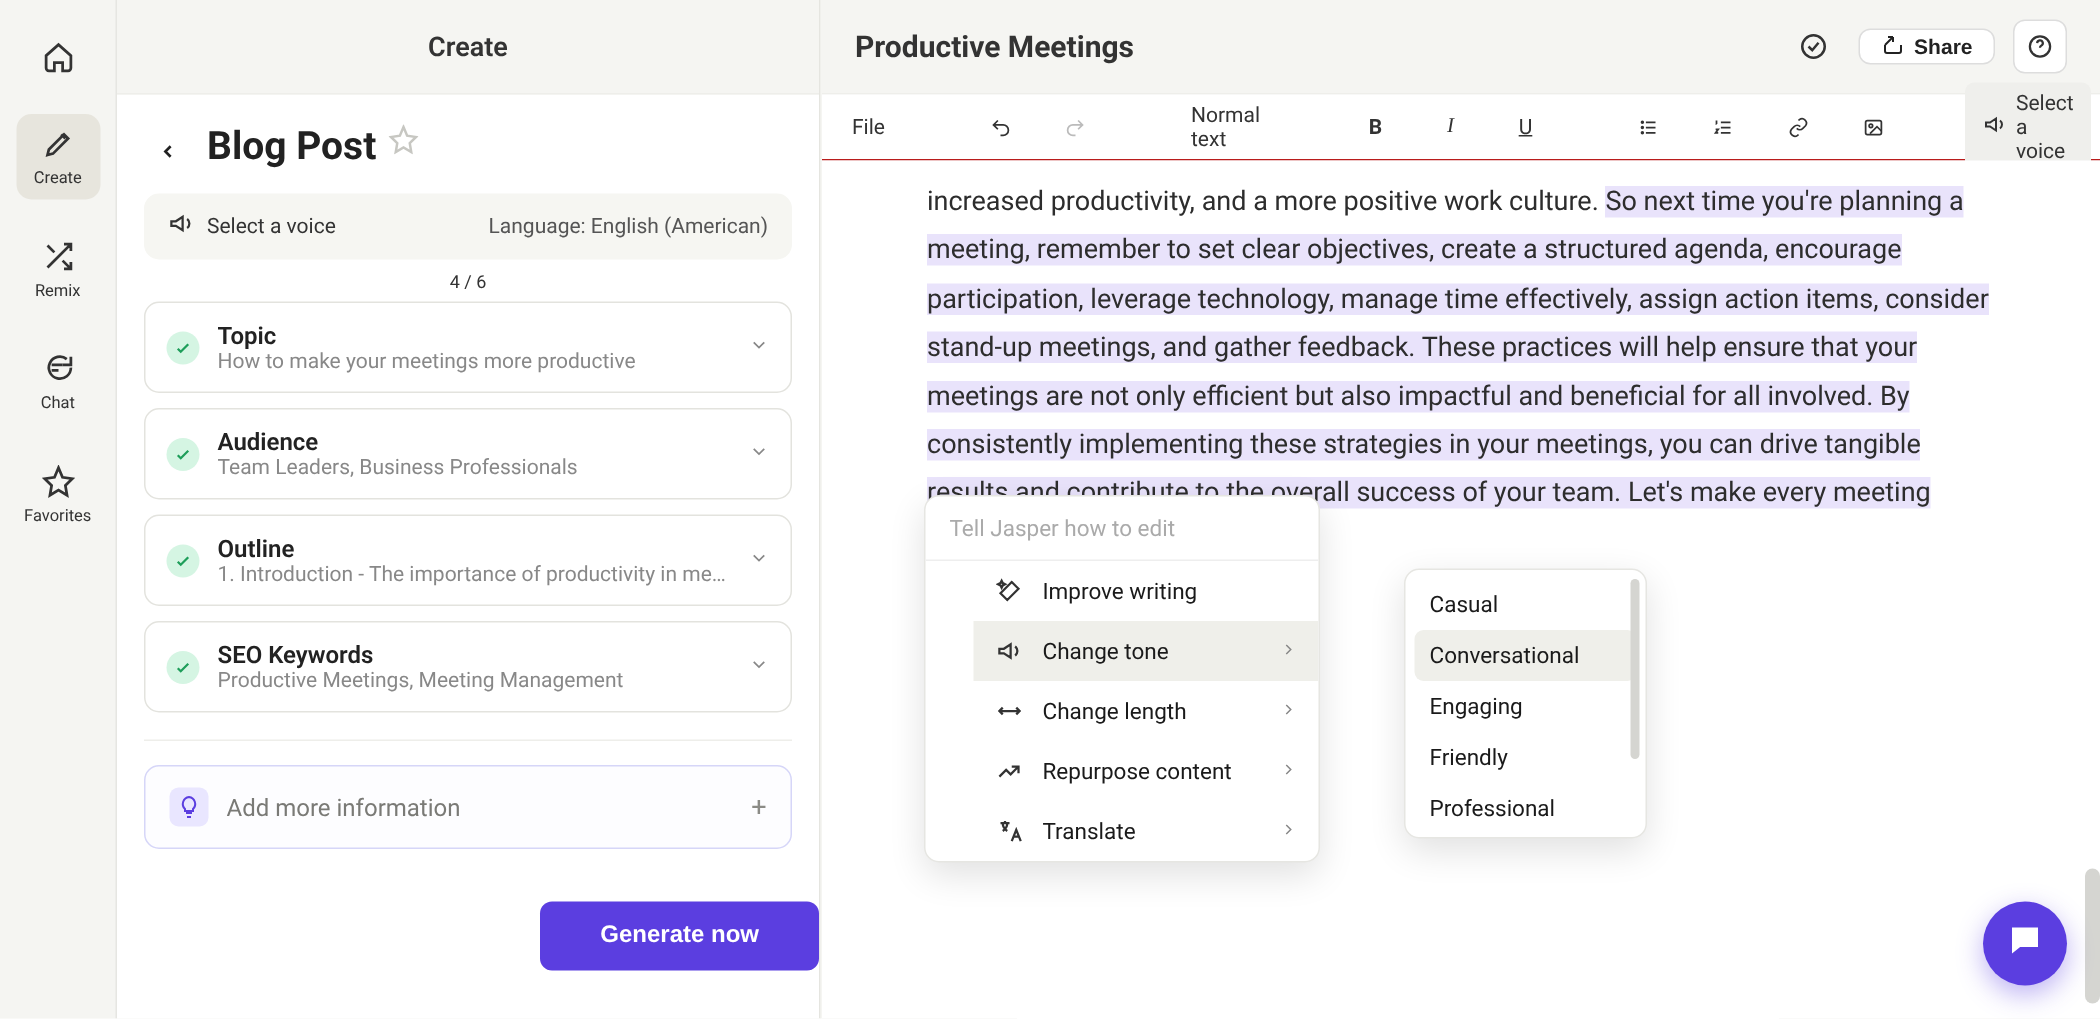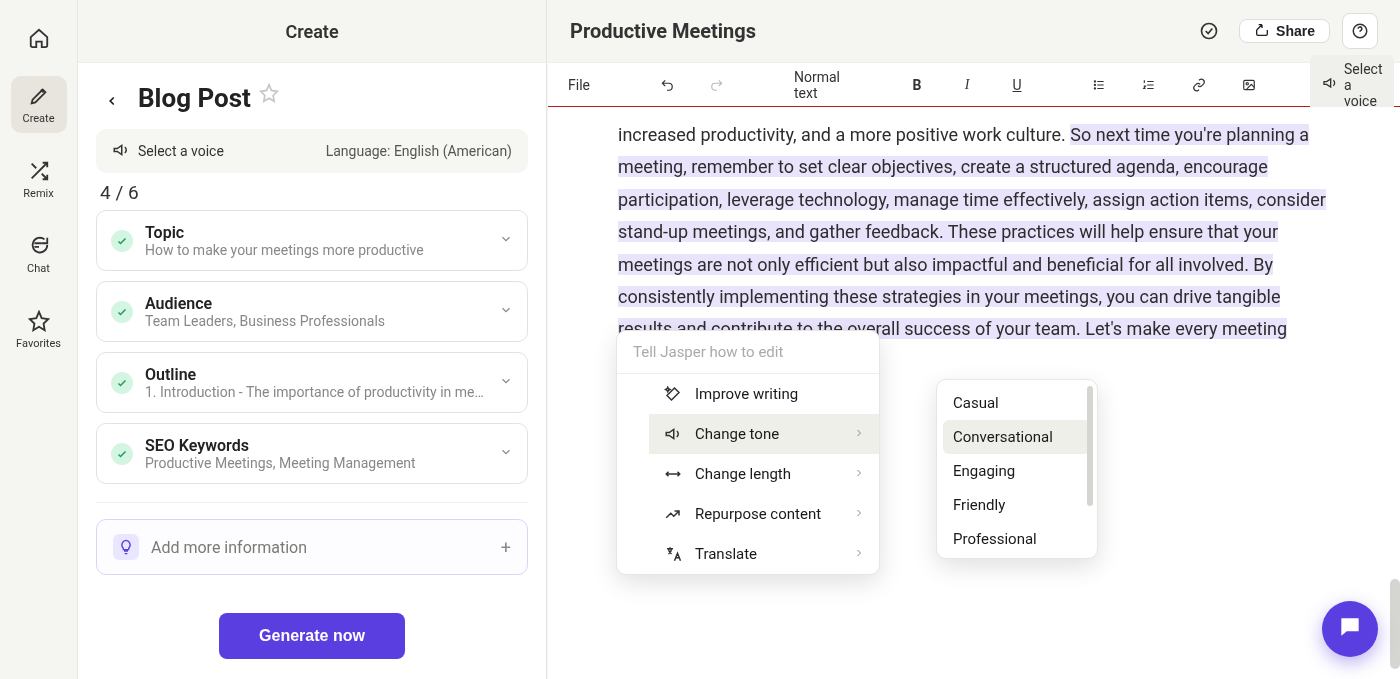--- a/index.html
+++ b/index.html
@@ -89,21 +89,21 @@
       display:flex;
       align-items:center;
       justify-content:space-between;
       padding: 0 16px;
       font-size: 14px;
       color: #333;
     }
     .voice-left { display:flex; align-items:center; gap:8px; cursor:pointer; }
     .lang { color:#555; cursor:pointer; }
 
-    .count { text-align:left; font-size:19px; color:#333; padding: 8px 22px 6px; }
+    .count { text-align:center; font-size:12px; color:#333; padding: 8px 22px 6px; }
 
     .cards { padding: 0 18px; display:flex; flex-direction:column; gap:10px; }
     .card {
       border: 1px solid #e3e3de;
       border-radius: 10px;
       padding: 12px 14px;
       display:flex;
       align-items:center;
       gap:12px;
       cursor:pointer;
@@ -137,23 +137,23 @@
     }
     .add-left { display:flex; align-items:center; gap:12px; }
     .bulb {
       width:26px; height:26px; border-radius:6px;
       background:#e9e6ff; display:flex; align-items:center; justify-content:center;
       color:#5b3ee0;
     }
     .plus { color:#8b8b86; font-size:18px; }
 
     .gen-bar {
-      position:absolute; bottom:4px; left:0; width:100%;
+      position:absolute; bottom:16px; left:0; width:100%;
       padding: 16px 0;
-      display:flex; justify-content:center;
+      display:flex; justify-content:flex-end;
       background:#fff;
     }
     .gen-btn {
       background:#5b3ee0; color:#fff; border:none;
       padding: 14px 40px; border-radius:8px;
       font-size:16px; font-weight:600; cursor:pointer;
     }
 
     
     .right-panel {

